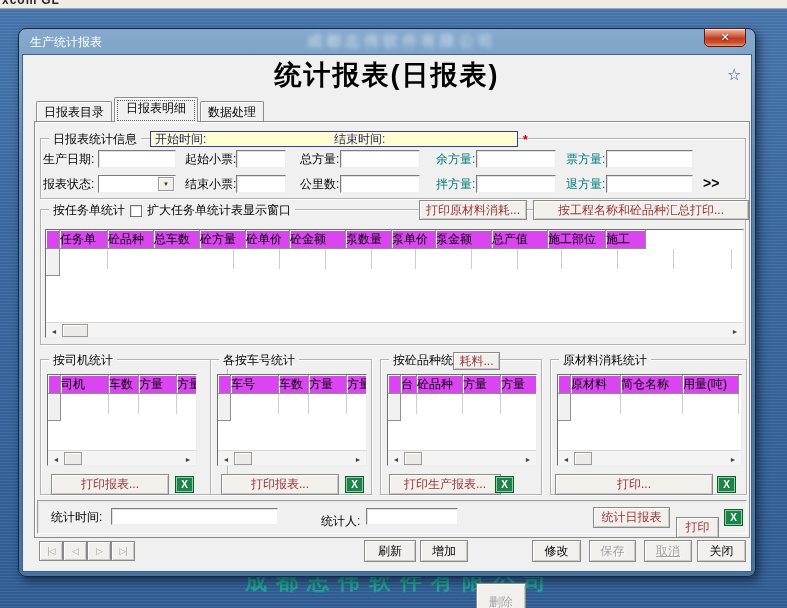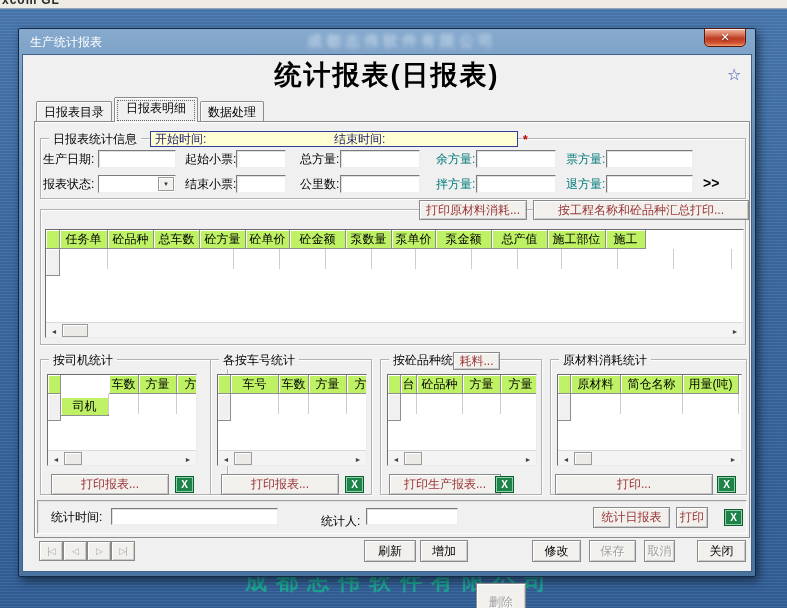--- a/index.html
+++ b/index.html
@@ -15,21 +15,21 @@
   .abs { position:absolute; }
 
   
   .topstrip { left:0; top:0; width:787px; height:9px; background:#efece6; overflow:hidden; border-bottom:1px solid #9aa6b5; }
   .topstrip span { position:absolute; left:2px; top:-7px; font-size:12px; font-weight:bold; color:#2a2a2a; letter-spacing:1px; white-space:nowrap; }
   .watermark { left:175px; top:567px; width:450px; text-align:center; font-size:22px; font-weight:bold;
                color:#1da491; letter-spacing:9px; filter:blur(.6px); z-index:1; white-space:nowrap; }
 
   
   .dialog { left:18px; top:28px; width:738px; height:549px; z-index:10;
-            border:1px solid #0f2946; border-radius:2px;
+            border:1px solid #0f2946; border-radius:8px;
             background:linear-gradient(180deg,#86a9cd,#5b84ae 30%,#49739d);
             box-shadow:3px 4px 10px rgba(0,0,0,.5); padding:0 3px 3px 3px; }
   .titlebar { position:relative; height:25px; }
   .titletext { position:absolute; left:8px; top:5px; color:#fff; font-size:12px; text-shadow:0 1px 3px #173push,0 1px 3px #16355a; white-space:nowrap; }
   .titleblur { position:absolute; left:200px; top:3px; width:360px; text-align:center; font-size:15px; font-weight:bold;
                color:rgba(228,238,250,.55); filter:blur(2px); letter-spacing:4px; white-space:nowrap; }
   .closebtn { position:absolute; right:6px; top:-1px; width:42px; height:19px; border:1px solid #5e150a;
               border-radius:0 0 5px 5px;
               background:linear-gradient(180deg,#f0b9a6 0%,#d97a5f 30%,#bd3c22 55%,#d04f2f 80%,#eb8f5f 100%);
               box-shadow:inset 0 1px 0 rgba(255,255,255,.65), inset 0 0 2px rgba(255,255,255,.4);
@@ -63,22 +63,22 @@
 
   .btn { background:#f1f0ed; border:1px solid #8a8a8a; box-shadow:inset 1px 1px 0 #fff, inset -1px -1px 0 #c9c9c9;
          display:flex; align-items:center; justify-content:center; white-space:nowrap; cursor:default; }
   .red { color:#9a3334; }
   .dis { color:#9e9e9e; text-shadow:1px 1px 0 #fff; }
   .cb { width:12px; height:12px; background:#fff; border:1px solid #707070; box-shadow:inset 1px 1px 0 rgba(0,0,0,.12); display:inline-block; }
 
   
   .gridwrap { position:absolute; background:#fff; border:1px solid; border-color:#6e6e6e #ececec #ececec #6e6e6e; overflow:hidden; }
   .ghead { position:absolute; left:0; top:0; display:flex; }
-  .gh { flex:none; height:19px; background:#bef264; border-right:1px solid #8f8f8f; border-bottom:1px solid #8f8f8f;
-        box-shadow:inset 1px 1px 0 #fff; text-align:center; line-height:18px; overflow:hidden; white-space:nowrap; }
+  .gh { flex:none; height:19px; background:#d946ef; border-right:1px solid #8f8f8f; border-bottom:1px solid #8f8f8f;
+        box-shadow:inset 1px 1px 0 #fff; line-height:18px; overflow:hidden; white-space:nowrap; }
   .grow { position:absolute; left:0; top:19px; display:flex; }
   .gc { flex:none; height:20px; border-right:1px solid #cdcdcd; }
   .gind { flex:none; height:27px; background:#f0f0f0; border-right:1px solid #8f8f8f; border-bottom:1px solid #8f8f8f; box-shadow:inset 1px 1px 0 #fff; }
   .hscroll { position:absolute; left:0; right:0; bottom:0; height:15px; background:#f4f4f4; border-top:1px solid #d9d9d9; }
   .sarrow { position:absolute; top:2px; width:12px; height:12px; font-size:7px; color:#444; display:flex; align-items:center; justify-content:center; }
   .sarrow.l { left:2px; } .sarrow.r { right:2px; }
   .sthumb { position:absolute; left:16px; top:1px; width:26px; height:13px; background:#eceae7; border:1px solid #9a9a9a; box-shadow:inset 1px 1px 0 #fff; }
 
   .excel { position:absolute; width:19px; height:17px; background:#1d8348; border:1px solid #0c5c2e;
            box-shadow:inset 0 0 0 1px #8fd0a8; color:#fff; font-size:10px; font-weight:bold;
@@ -153,20 +153,25 @@
         <span class="lbl" style="left:259px; top:37px;">公里数:</span>
         <div class="inp" style="left:299px; top:36px; width:80px;"></div>
         <span class="lbl tlbl" style="left:395px; top:37px;">拌方量:</span>
         <div class="inp" style="left:435px; top:36px; width:80px;"></div>
         <span class="lbl tlbl" style="left:525px; top:37px;">退方量:</span>
         <div class="inp" style="left:565px; top:36px; width:87px;"></div>
         <span class="lbl" style="left:662px; top:36px; font-size:14px; font-weight:bold;">&gt;&gt;</span>
       </div>
 
       <div class="groupbox" style="left:5px; top:87px; width:706px; height:136px;">
+        <div class="legend">
+          <span>按任务单统计</span>
+          <span class="cb"></span>
+          <span>扩大任务单统计表显示窗口</span>
+        </div>
         <div class="btn red" style="position:absolute; left:492px; top:-10px; width:216px; height:20px;">
           <span>按工程名称和砼品种汇总打印...</span>
         </div>
         <div class="btn red" style="position:absolute; left:378px; top:-10px; width:108px; height:20px;">
           <span>打印原材料消耗...</span>
         </div>
 
         <div class="gridwrap" style="left:4px; top:19px; width:699px; height:109px;">
           <div class="ghead">
             <div class="gh" style="width:14px;"></div>
@@ -207,21 +212,21 @@
         </div>
       </div>
 
       <div class="groupbox" style="left:5px; top:237px; width:188px; height:136px;">
         <div class="legend">
           <span>按司机统计</span>
         </div>
         <div class="gridwrap" style="left:6px; top:14px; width:150px; height:92px;">
           <div class="ghead">
             <div class="gh" style="width:13px;"></div>
-            <div class="gh" style="width:48px;margin-top:22px;">司机</div>
+            <div class="gh" style="width:48px;">司机</div>
             <div class="gh" style="width:30px;">车数</div>
             <div class="gh" style="width:38px;">方量</div>
             <div class="gh" style="width:40px;">方量</div>
           </div>
           <div class="grow">
             <div class="gind" style="width:13px;"></div>
             <div class="gc" style="width:48px;"></div>
               <div class="gc" style="width:30px;"></div>
             <div class="gc" style="width:38px;"></div>
               <div class="gc" style="width:40px;"></div>
@@ -341,21 +346,21 @@
       </div>
 
       <div class="footerpanel" style="left:2px; top:378px; width:710px; height:34px;padding-left:43px;">
         <span class="lbl" style="left:13px; top:8px;">统计时间:</span>
         <div class="inp" style="left:73px; top:7px; width:167px; height:17px;"></div>
         <span class="lbl" style="left:283px; top:12px;">统计人:</span>
         <div class="inp" style="left:328px; top:7px; width:92px; height:17px;"></div>
         <div class="btn red" style="position:absolute; left:555px; top:6px; width:77px; height:21px;">
           <span>统计日报表</span>
         </div>
-        <div class="btn red" style="position:absolute; left:638px; top:6px; width:32px; height:21px;text-align:center;">
+        <div class="btn red" style="position:absolute; left:638px; top:16px; width:43px; height:21px;text-align:center;">
           <span>打印</span>
         </div>
         <div class="excel" style="left:686px; top:8px;">
           <span>X</span>
         </div>
       </div>
     </div>
 
     <div class="btn navbtn" style="left:16px; top:486px;">
       <span>|◁</span>
@@ -378,21 +383,21 @@
     </div>
     <div class="btn abs dis" style="left:453px; top:485px; width:50px; height:38px;margin-top:43px;">
       <span>删除</span>
     </div>
     <div class="btn abs" style="left:509px; top:485px; width:49px; height:22px;">
       <span>修改</span>
     </div>
     <div class="btn abs dis" style="left:566px; top:485px; width:47px; height:22px;align-items:center;">
       <span>保存</span>
     </div>
-    <div class="btn abs dis" style="left:621px; top:485px; width:31px; height:22px;">
+    <div class="btn abs dis" style="left:621px; top:485px; width:48px; height:22px;text-decoration:underline;">
       <span>取消</span>
     </div>
     <div class="btn abs" style="left:674px; top:485px; width:49px; height:22px;">
       <span>关闭</span>
     </div>
 
   </div>
 </div>
 
 </body></html>

